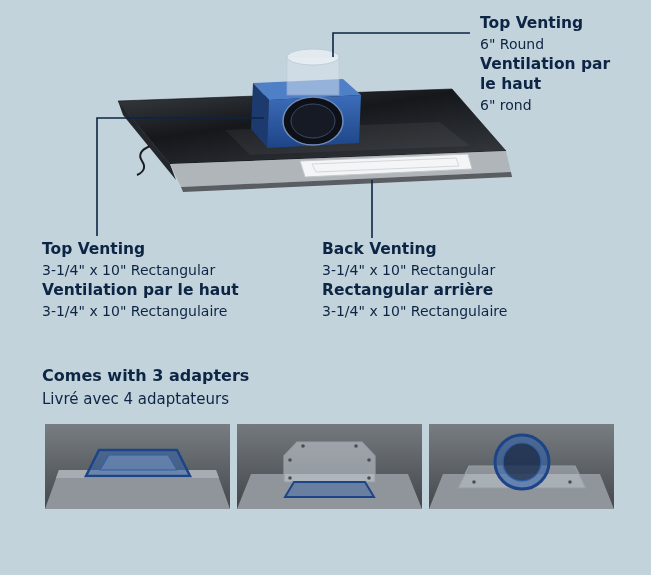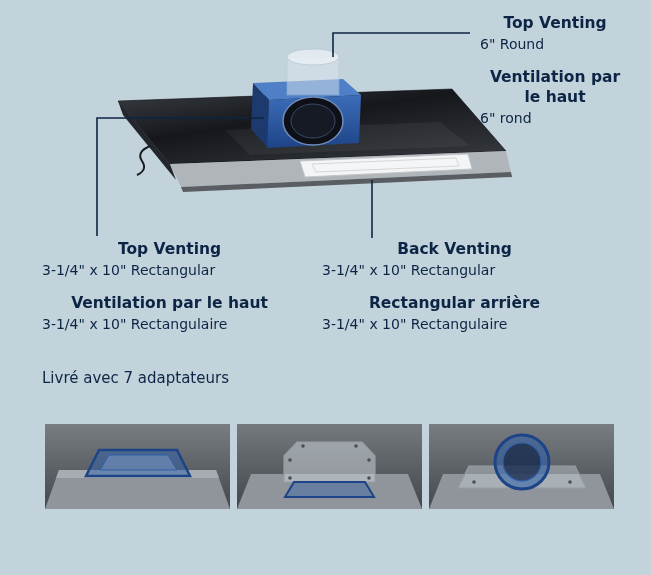--- a/index.html
+++ b/index.html
@@ -6,23 +6,23 @@
   .page{
     position:relative;
     width:651px;height:575px;
     background:#c3d3dc;
     font-family:"DejaVu Sans","Liberation Sans",sans-serif;
     color:#0d2544;
     overflow:hidden;
   }
   .art{position:absolute;left:0;top:0;width:651px;height:575px;}
   .co{position:absolute;}
-  .title{font-weight:bold;font-size:15.5px;line-height:1.3;text-align:center;}
+  .title{font-weight:bold;font-size:15.5px;line-height:1.3;}
   .spec{font-size:14px;line-height:1.35;margin-top:2px;}
-  .gap{margin-top:13px;}
+  .gap{}
   .co-right{left:480px;top:13px;width:150px;}
   .col-left{left:42px;top:239px;width:255px;}
   .col-right{left:322px;top:239px;width:265px;}
   .adapters-head{left:42px;top:366px;width:320px;}
   .adapters-head .title{font-size:16px;}
   .adapters-head .spec{font-size:15px;}
   .thumbs{position:absolute;left:45px;top:424px;display:flex;gap:7px;}
   .thumb{width:185px;height:85px;display:block;}
 </style>
 </head>
@@ -92,21 +92,22 @@
   </div>
 
   <div class="co col-right">
     <div class="title">Back Venting</div>
     <div class="spec">3-1/4" x 10" Rectangular</div>
     <div class="title gap">Rectangular arrière</div>
     <div class="spec">3-1/4" x 10" Rectangulaire</div>
   </div>
 
   <div class="co adapters-head">
-    <div class="spec">Livré avec 7 adaptateurs</div>
+    <div class="title">Comes with 3 adapters</div>
+    <div class="spec">Livré avec 4 adaptateurs</div>
   </div>
 
   <div class="thumbs">
 
     <svg class="thumb" viewBox="0 0 185 85">
       <defs>
         <linearGradient id="tg1" x1="0" y1="0" x2="0" y2="1">
           <stop offset="0" stop-color="#787d82"></stop>
             <stop offset="1" stop-color="#45494e"></stop>
         </linearGradient>

